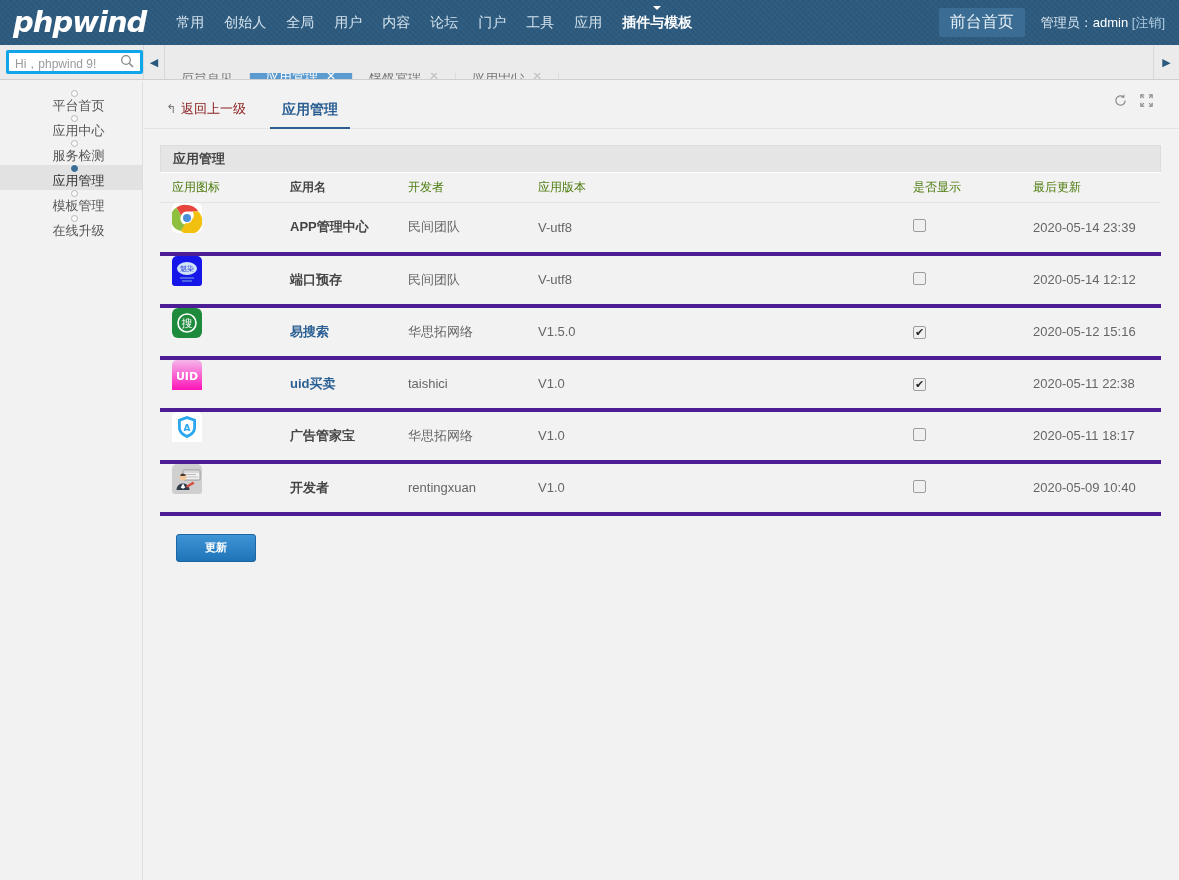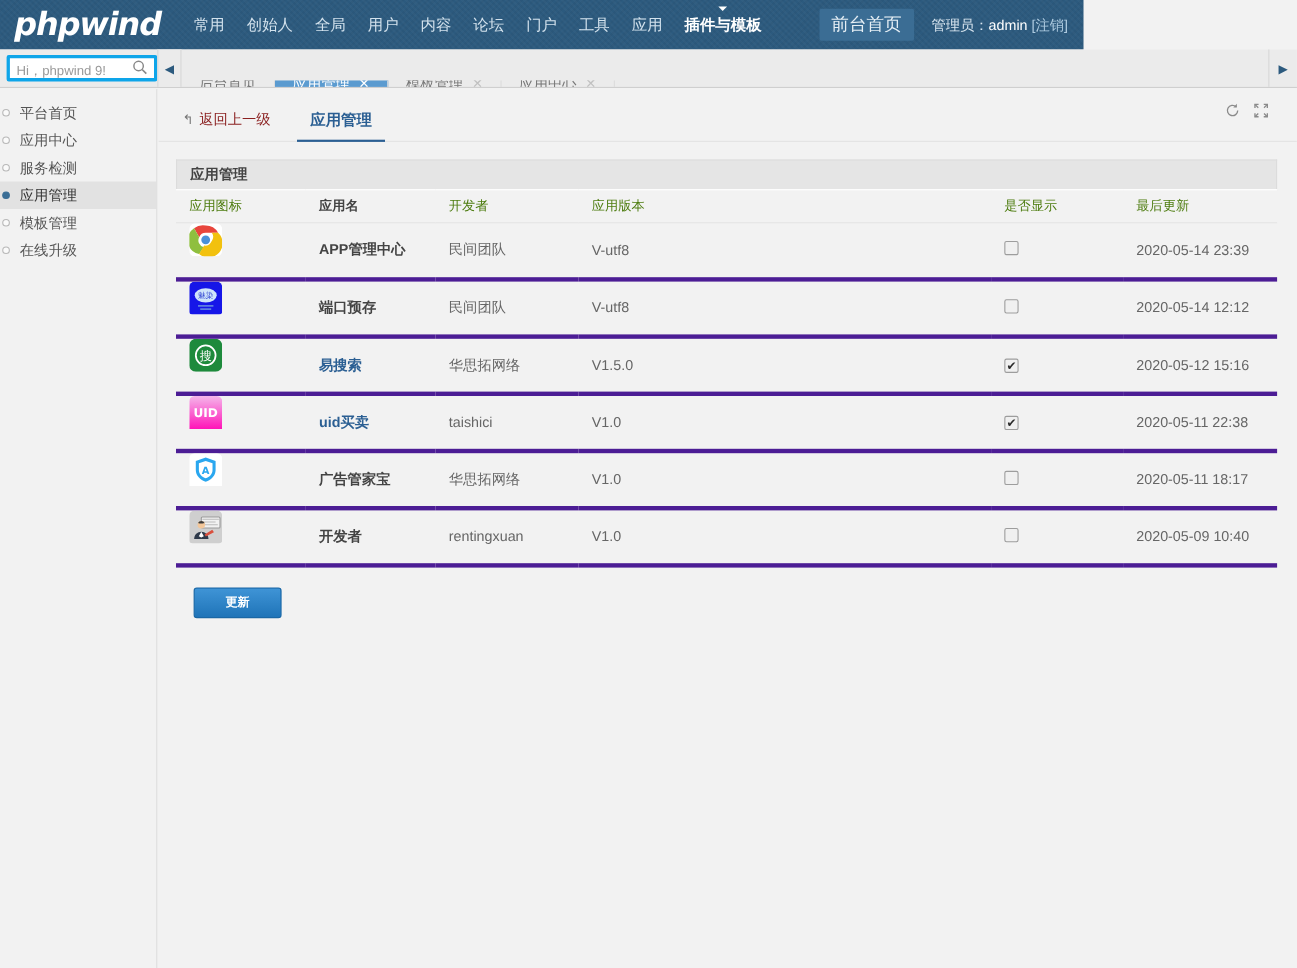--- a/index.html
+++ b/index.html
@@ -7,21 +7,21 @@
     width: 1179px; height: 880px;
     background: #f2f2f2;
     font-family: "Liberation Sans", "DejaVu Sans", sans-serif;
     font-size: 13px;
     color: #444;
     overflow: hidden;
   }
 
   
   #topbar {
-    position: absolute; left: 0; top: 0; width: 985px; height: 45px;
+    position: absolute; left: 0; top: 0; width: 1179px; height: 45px;
     background: #2c5a7e;
     background-image:
       repeating-linear-gradient(45deg, rgba(255,255,255,.022) 0 2px, transparent 2px 4px),
       repeating-linear-gradient(-45deg, rgba(0,0,0,.03) 0 2px, transparent 2px 4px);
     display: flex; align-items: center;
   }
   #logo {
     margin-left: 13px; margin-right: 20px;
     color: #fff; font-style: italic; font-weight: bold;
     font-size: 29px; letter-spacing: -1px;
@@ -100,22 +100,22 @@
   }
 
   
   #sidebar {
     position: absolute; left: 0; top: 81px; width: 143px; bottom: 0;
     background: #f2f2f2; border-right: 1px solid #dedede;
     padding-top: 9px;
   }
   .side-item {
     height: 25px; display: flex; align-items: center;
-    padding-left: 2px; cursor: pointer;
-    color: #555; font-size: 13px;
+    padding-left: 15px; cursor: pointer;
+    color: #555; font-size: 13px; flex-direction: column;
   }
   .side-item.active { background: #e2e2e2; color: #333; }
   .dot {
     width: 7px; height: 7px; border-radius: 50%;
     border: 1px solid #b8b8b8; background: #fafafa;
     margin-right: 9px; flex: none;
   }
   .side-item.active .dot { background: #3a6e96; border-color: #3a6e96; }
 
   

